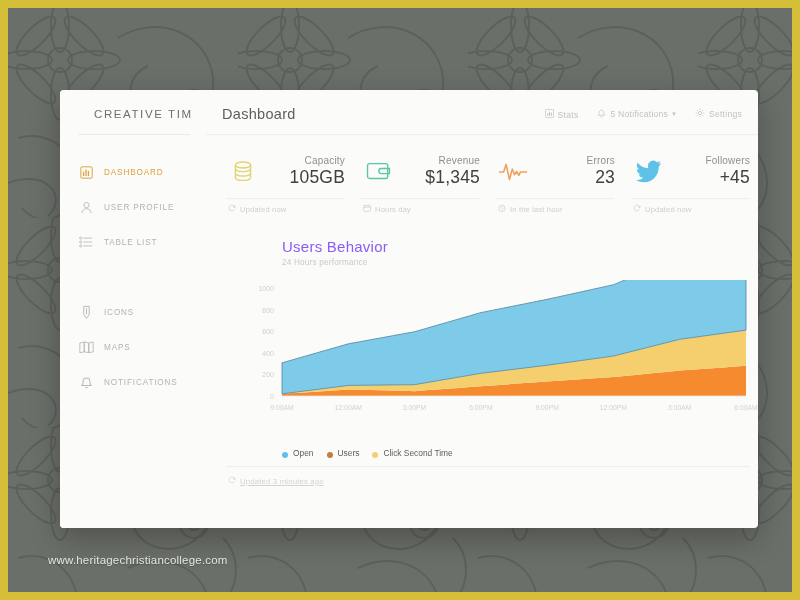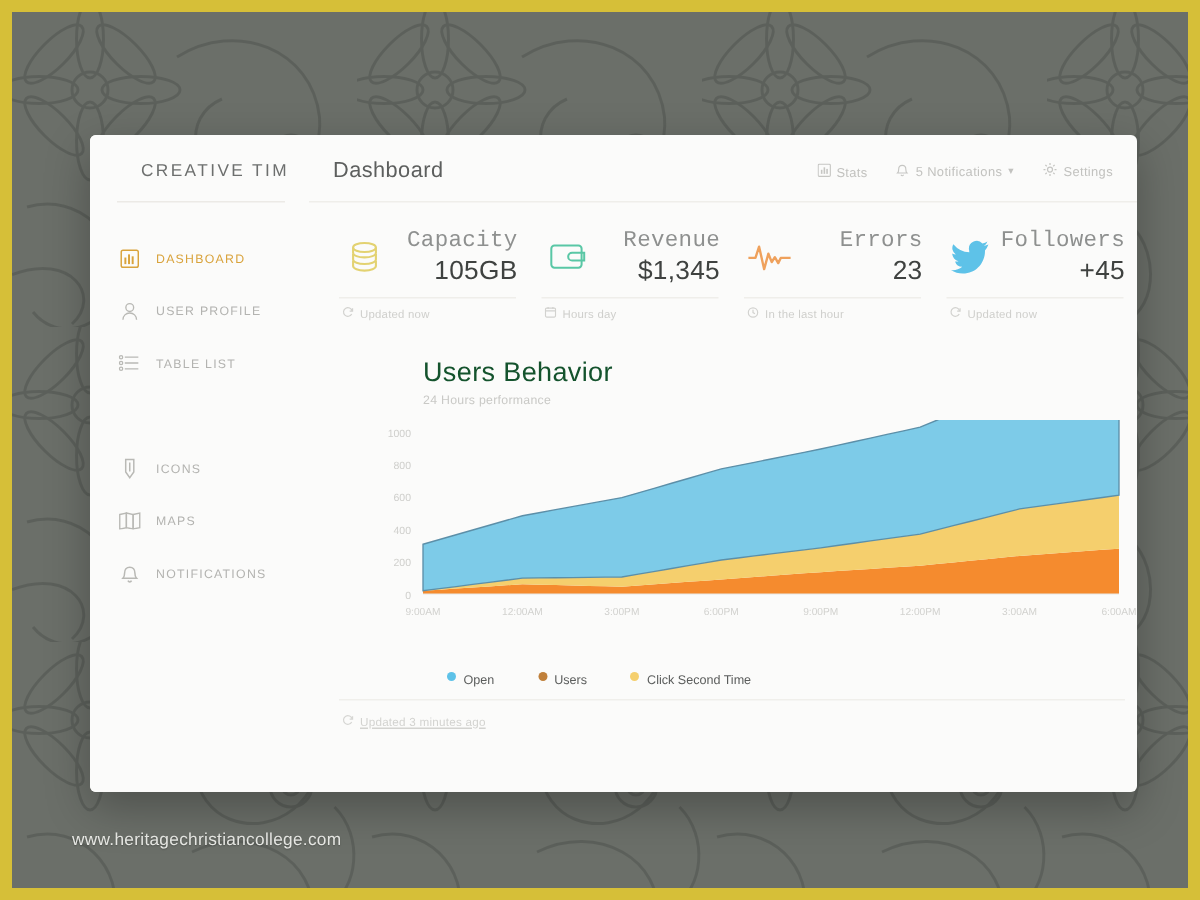--- a/index.html
+++ b/index.html
@@ -69,37 +69,37 @@
     font-size:8.6px; color:#c2c2bf; letter-spacing:.25px; cursor:pointer; white-space:nowrap;
   }
   #topbar-rule { position:absolute; left:146px; top:44px; width:552px; height:1px; background:#efeeea; }
 
   
   #stats { position:absolute; left:160px; top:58px; width:540px; height:78px; }
   .stat { position:absolute; top:0; width:135px; height:78px; }
   .stat-top { display:flex; align-items:center; height:46px; }
   .stat-icon { width:46px; display:flex; align-items:center; justify-content:center; }
   .stat-text { flex:1; text-align:right; padding-right:10px; }
-  .stat-label { font-size:15px; color:#8e908f; letter-spacing:.2px;font-family:Liberation Mono, monospace; }
+  .stat-label { font-size:10px; color:#8e908f; letter-spacing:.2px; }
   .stat-value { font-size:17.5px; color:#3f4240; margin-top:1px; letter-spacing:.2px; }
   .stat-rule { width:118px; height:1px; background:#efeeea; margin:4px 0 0 6px; }
   .stat-foot {
     display:flex; align-items:center; gap:4px; margin:5px 0 0 8px;
     font-size:7.6px; color:#cfcfcc; letter-spacing:.15px; white-space:nowrap;
   }
 
   
   #chart-panel { position:absolute; left:160px; top:148px; width:538px; height:280px; }
-  #chart-title { font-size:18px; color:#14532d; letter-spacing:.25px; margin-left:62px; }
+  #chart-title { font-size:15px; color:#8b5cf6; letter-spacing:.25px; margin-left:62px; }
   #chart-sub { font-size:8.2px; color:#c9c9c6; margin:3px 0 0 62px; letter-spacing:.2px; }
   #chart-area { position:absolute; left:0; top:42px; width:538px; height:140px; }
   #legend {
     position:absolute; left:62px; top:210px; display:flex; align-items:center; gap:13px;
   }
-  .legend-item { display:flex; align-items:flex-start; gap:5px; font-size:8.4px; color:#5b5d5c;margin-left:16px; }
+  .legend-item { display:flex; align-items:flex-end; gap:5px; font-size:8.4px; color:#5b5d5c; }
   .legend-dot { width:6px; height:6px; border-radius:50%; display:inline-block; }
   #chart-rule { position:absolute; left:6px; top:228px; width:524px; height:1px; background:#f0efeb; }
   #chart-foot {
     position:absolute; left:8px; top:238px; display:flex; align-items:center; gap:4px;
     font-size:7.8px; color:#d3d3d0; letter-spacing:.15px;text-decoration:underline;
   }
 </style>
 </head>
 <body>
 

